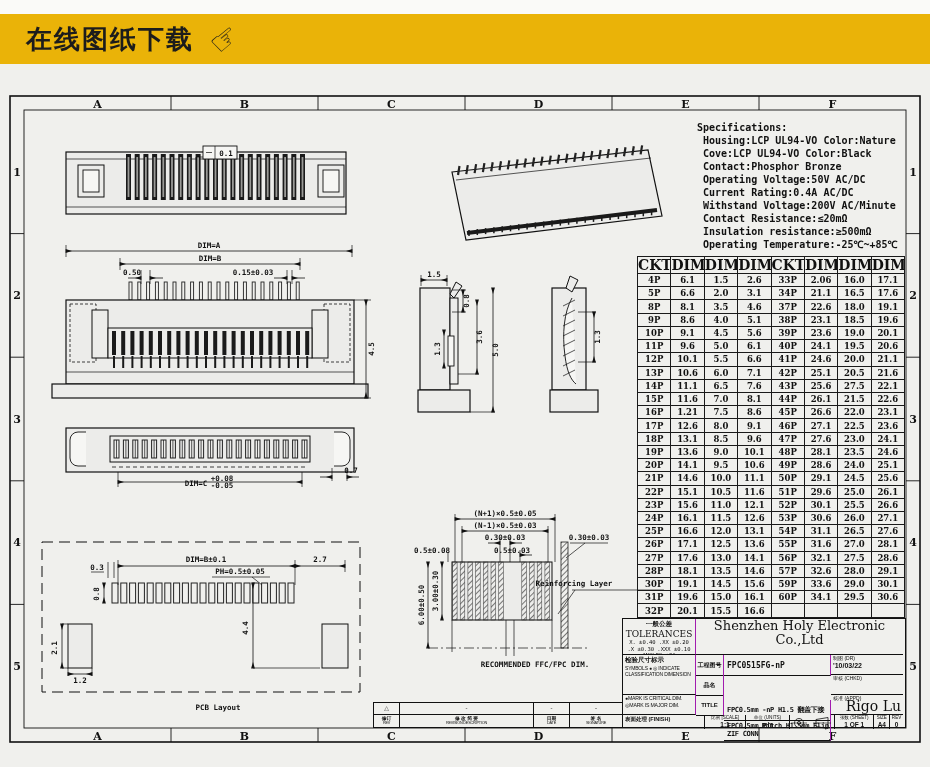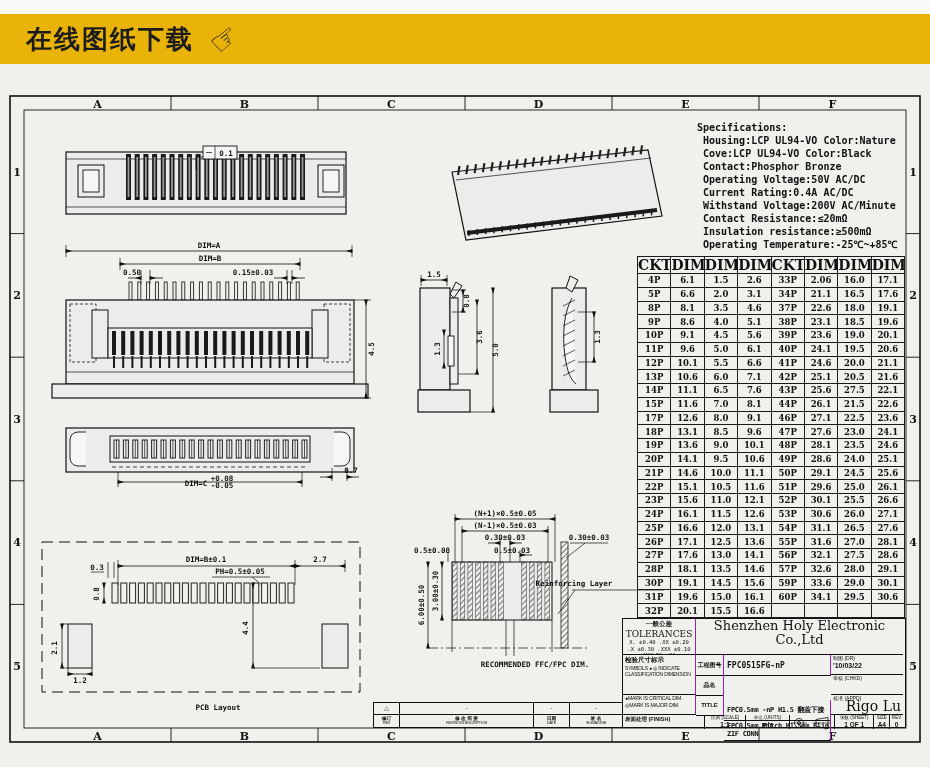--- a/index.html
+++ b/index.html
@@ -717,20 +717,30 @@
           <td>15P</td>
           <td>11.6</td>
           <td>7.0</td>
           <td>8.1</td>
           <td>44P</td>
           <td>26.1</td>
           <td>21.5</td>
           <td>22.6</td>
         </tr>
         <tr>
+          <td>16P</td>
+          <td>1.21</td>
+          <td>7.5</td>
+          <td>8.6</td>
+          <td>45P</td>
+          <td>26.6</td>
+          <td>22.0</td>
+          <td>23.1</td>
+        </tr>
+        <tr>
           <td>17P</td>
           <td>12.6</td>
           <td>8.0</td>
           <td>9.1</td>
           <td>46P</td>
           <td>27.1</td>
           <td>22.5</td>
           <td>23.6</td>
         </tr>
         <tr>

